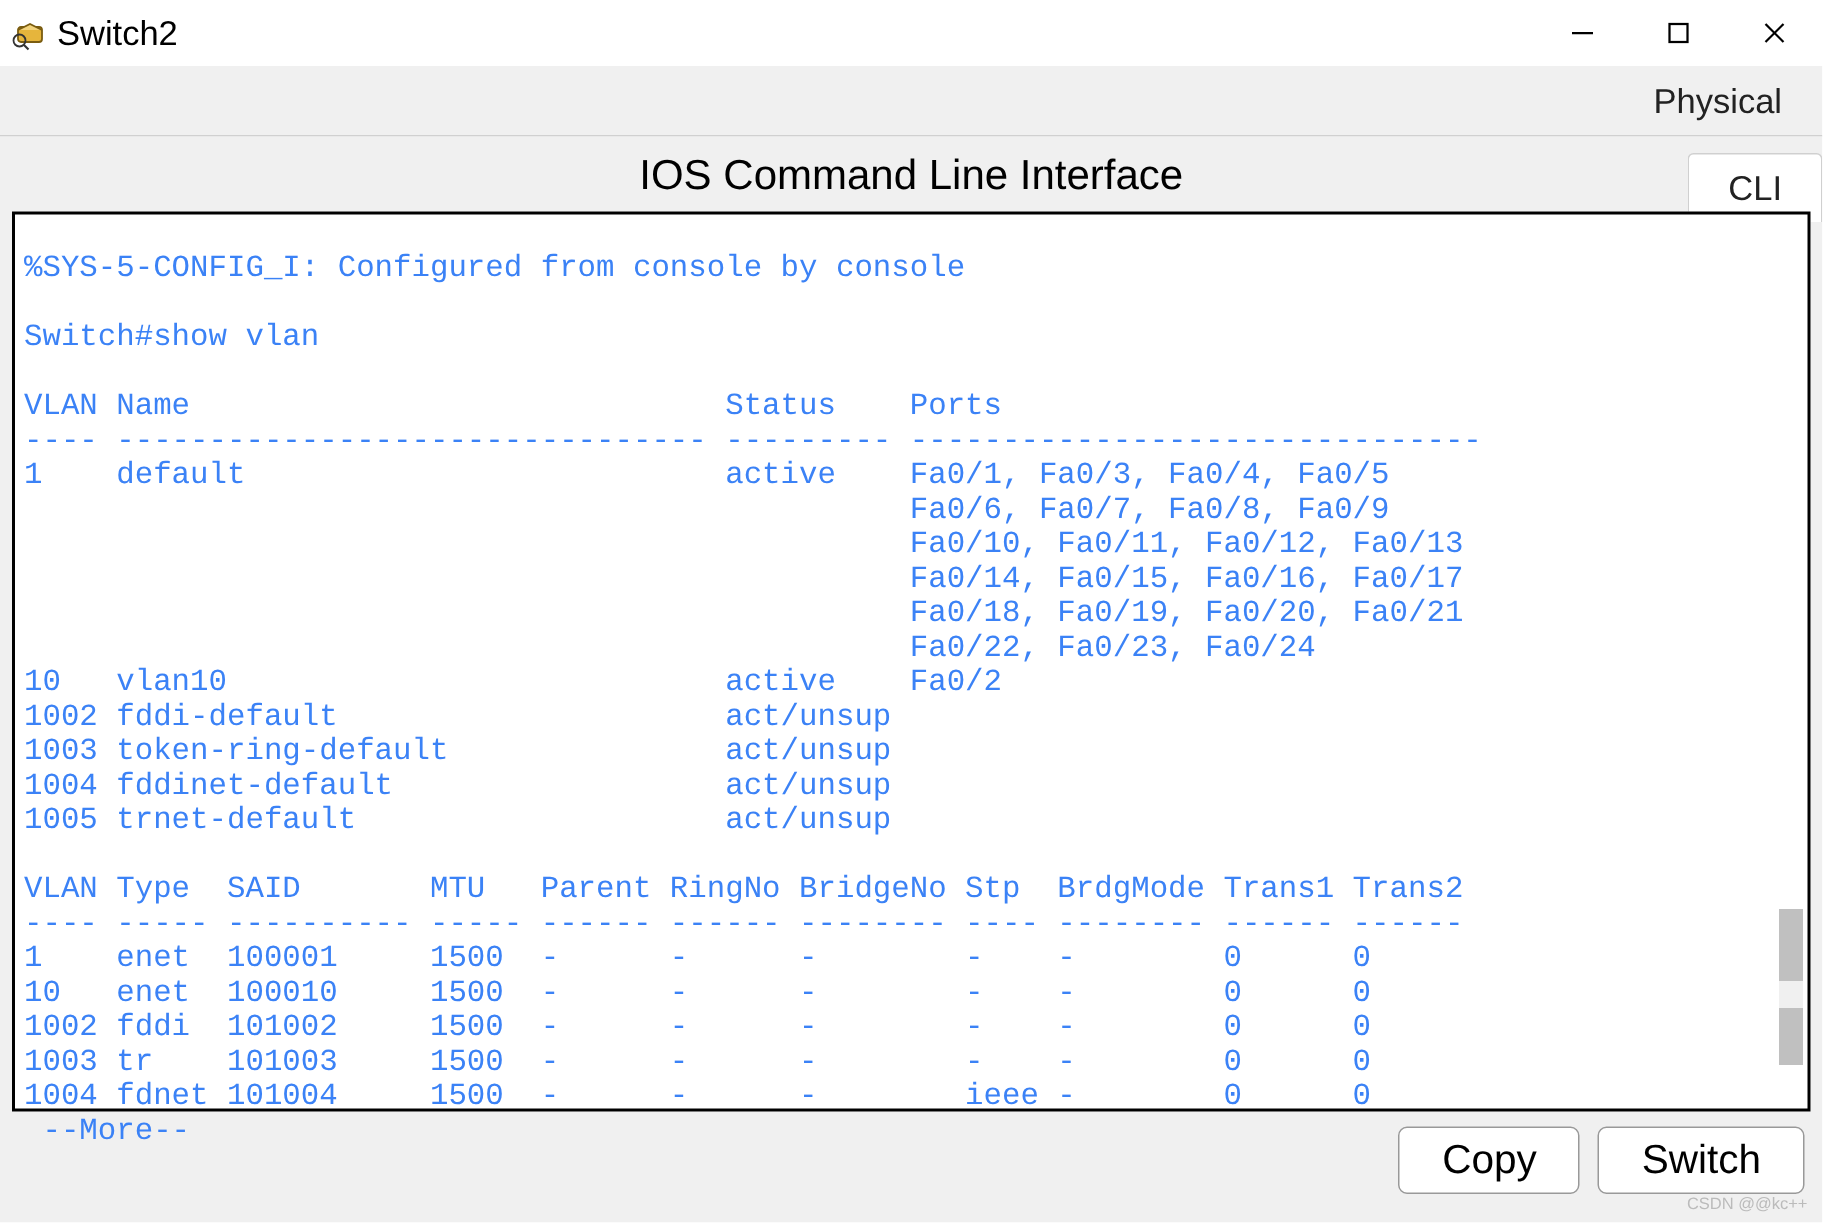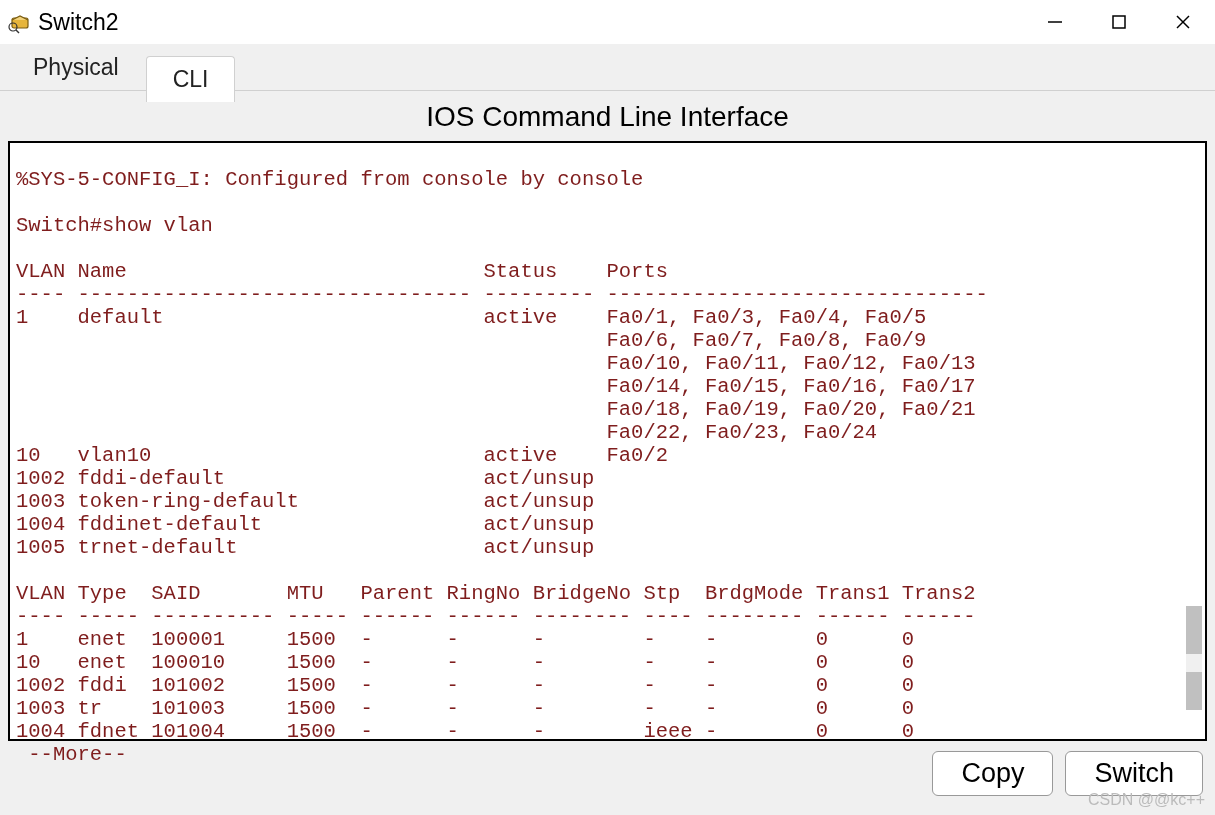--- a/index.html
+++ b/index.html
@@ -3,33 +3,33 @@
 <meta charset="utf-8">
 <style>
   html,body{margin:0;padding:0;background:#fff;font-family:"Segoe UI",Arial,sans-serif;}
   .window{width:1215px;height:815px;box-sizing:border-box;background:#fff;position:relative;overflow:hidden;}
   .titlebar{height:44px;display:flex;align-items:center;padding:0 0 0 8px;}
   .app-icon{width:24px;height:24px;margin-right:6px;display:inline-block;}
   .title-text{font-size:23px;color:#000;}
   .win-controls{margin-left:auto;display:flex;height:44px;}
   .win-btn{width:64px;display:flex;align-items:center;justify-content:center;font-size:20px;}
   .win-btn svg{stroke:#000;stroke-width:1.5;fill:none;}
-  .tabs{display:flex;align-items:flex-end;background:#f0f0f0;border-bottom:1px solid #d0d0d0;height:46px;padding-left:6px;}
+  .tabs{display:flex;align-items:flex-end;background:#f0f0f0;border-bottom:1px solid #d0d0d0;height:46px;padding-left:6px;flex-direction:column;}
   .tab{padding:9px 26px;font-size:23px;color:#222;border:1px solid transparent;border-bottom:none;cursor:pointer;}
   .tab.active{background:#fff;border-color:#d0d0d0;border-radius:4px 4px 0 0;position:relative;top:12px;}
   .body-area{background:#f0f0f0;padding:0 0 24px 0;}
   .cli-title{font-size:28px;text-align:center;padding:10px 0 8px;}
   .terminal-wrap{position:relative;margin:0 8px;border:2px solid #000;background:#fff;height:600px;padding:4px 6px;box-sizing:border-box;}
-  .terminal{font-family:Consolas,"Courier New",monospace;font-size:20.5px;line-height:23px;white-space:pre;color:#7f1d1d;overflow:hidden;}
+  .terminal{font-family:Consolas,"Courier New",monospace;font-size:20.5px;line-height:23px;white-space:pre;color:#3b82f6;overflow:hidden;}
   .scrollbar{position:absolute;right:3px;top:3px;bottom:3px;width:18px;background:#fff;}
   .scroll-thumb{position:absolute;right:0;width:16px;background:#c0c0c0;}
   .scroll-nub{position:absolute;right:0;width:16px;height:18px;background:#f0f0f0;}
   .button-row{display:flex;justify-content:flex-end;gap:12px;padding:10px 12px 0;}
   .btn{font-size:27px;padding:6px 28px;border:1px solid #999;border-radius:6px;background:#fff;cursor:pointer;}
-  .watermark{position:absolute;right:10px;bottom:6px;font-size:16px;color:#bbb;}
+  .watermark{position:absolute;right:10px;bottom:6px;font-size:11px;color:#bbb;}
 </style>
 </head>
 <body>
 
 <div class="window">
 
   <div class="titlebar">
     <span class="app-icon">
       <svg viewBox="0 0 24 24" width="24" height="24">
         <rect x="4" y="8" width="16" height="10" rx="2" fill="#e6b53c" stroke="#7a5c10" stroke-width="1.2"></rect>

